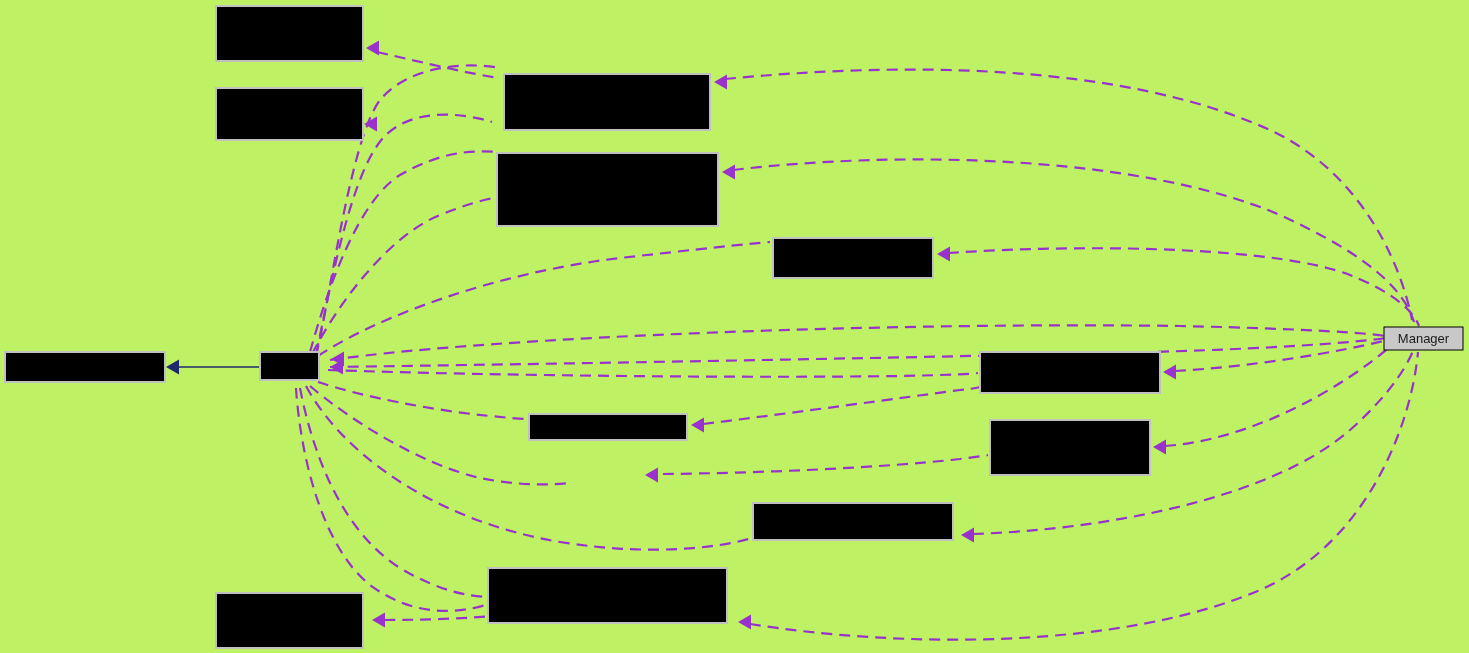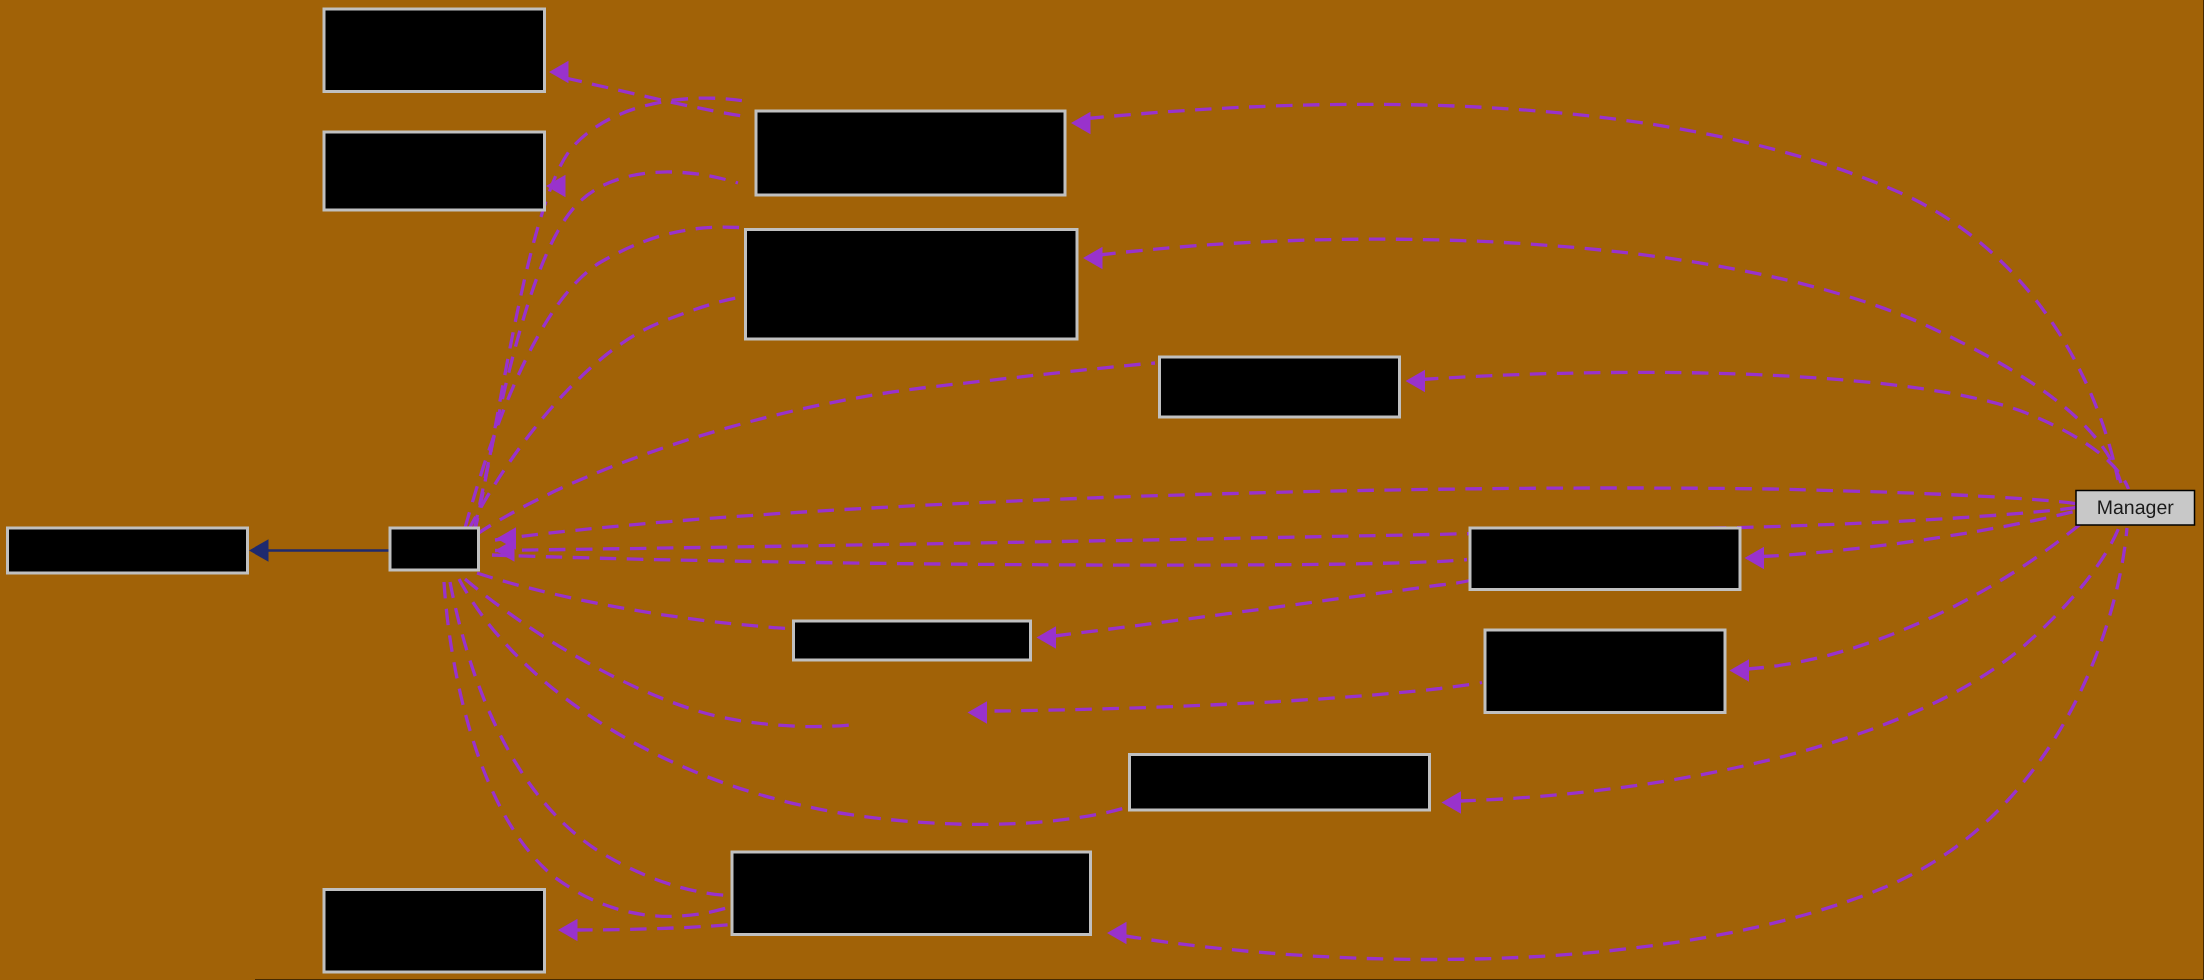--- a/index.html
+++ b/index.html
@@ -10,21 +10,21 @@
   body {
     width: 1469px;
     height: 653px;
     overflow: hidden;
     font-family: "Liberation Sans", sans-serif;
   }
   #graph-root {
     position: relative;
     width: 1469px;
     height: 653px;
-    background: #a16207;
+    background: #bef264;
   }
   svg.graph-canvas {
     position: absolute;
     top: 0;
     left: 0;
     width: 1469px;
     height: 653px;
     display: block;
   }
   .node-box {

